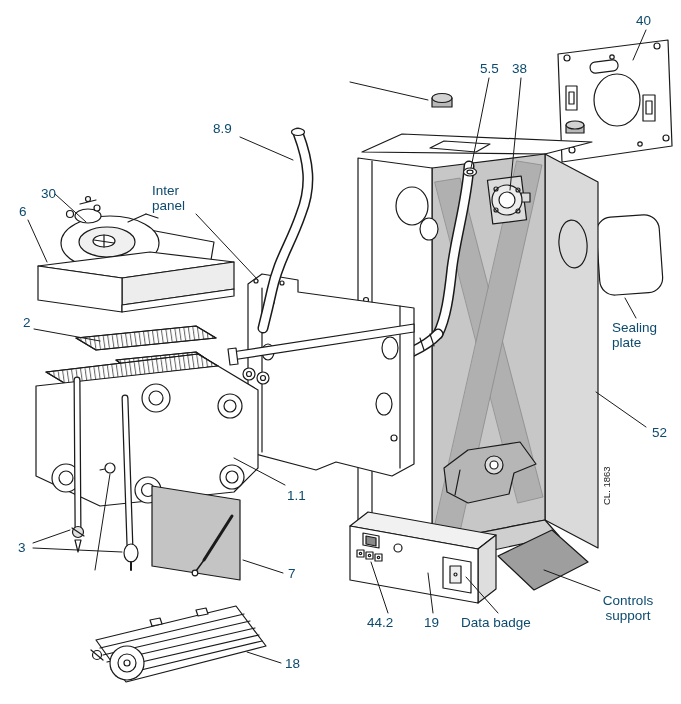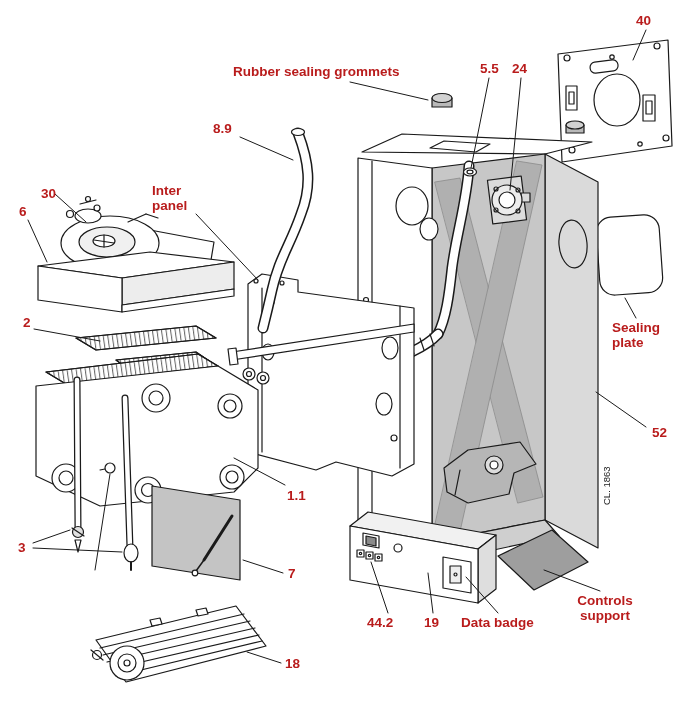--- a/index.html
+++ b/index.html
@@ -2,25 +2,25 @@
 <html><head>
 <meta charset="utf-8">
 <style>
   html,body{margin:0;padding:0;background:#fff;}
   .stage{
     position:relative;width:681px;height:704px;background:#ffffff;
     font-family:"Liberation Sans", sans-serif;overflow:hidden;
   }
   .art{position:absolute;left:0;top:0;}
   .lbl{
-    position:absolute;font-weight:bold;font-size:13.5px;color:#b91c1c;
+    position:absolute;font-weight:normal;font-size:13.5px;color:#0c4a6e;
     line-height:1.12;white-space:normal;
   }
   .nowrap{white-space:nowrap;}
-  .center{text-align:center;}
+  .center{text-align:center;margin-left:23px;}
 </style>
 </head>
 <body>
 
 <div class="stage">
 
 <svg class="art" width="681" height="704" viewBox="0 0 681 704">
   <defs>
     <pattern id="hatch" width="4.5" height="10" patternUnits="userSpaceOnUse" patternTransform="rotate(-8)">
       <line x1="1.5" y1="0" x2="1.5" y2="10" stroke="#444" stroke-width="0.9"></line>
@@ -263,23 +263,22 @@
       <line x1="433" y1="613" x2="428" y2="573"></line>
       <line x1="498" y1="613" x2="466" y2="577"></line>
       <line x1="600" y1="591" x2="544" y2="570"></line>
     </g>
 
     <text x="610" y="505" transform="rotate(-90 610 505)" font-size="9.5" fill="#222222" stroke="none">CL. 1863</text>
   </g>
 </svg>
 
 <div class="lbl nowrap" style="left:636px;top:13px;">40</div>
-<div class="lbl nowrap" style="left:233px;top:64px;">Rubber sealing grommets</div>
 <div class="lbl nowrap" style="left:480px;top:61px;">5.5</div>
-<div class="lbl nowrap" style="left:512px;top:61px;">24</div>
+<div class="lbl nowrap" style="left:512px;top:61px;">38</div>
 <div class="lbl nowrap" style="left:213px;top:121px;">8.9</div>
 <div class="lbl nowrap" style="left:41px;top:186px;">30</div>
 <div class="lbl nowrap" style="left:19px;top:204px;">6</div>
 <div class="lbl" style="left:152px;top:183px;width:48px;">Inter panel</div>
 <div class="lbl nowrap" style="left:23px;top:315px;">2</div>
 <div class="lbl" style="left:612px;top:320px;width:55px;">Sealing plate</div>
 <div class="lbl nowrap" style="left:637px;top:425px;margin-left:15px;">52</div>
 <div class="lbl nowrap" style="left:287px;top:480px;margin-top:8px;">1.1</div>
 <div class="lbl nowrap" style="left:18px;top:540px;">3</div>
 <div class="lbl nowrap" style="left:288px;top:566px;">7</div>

